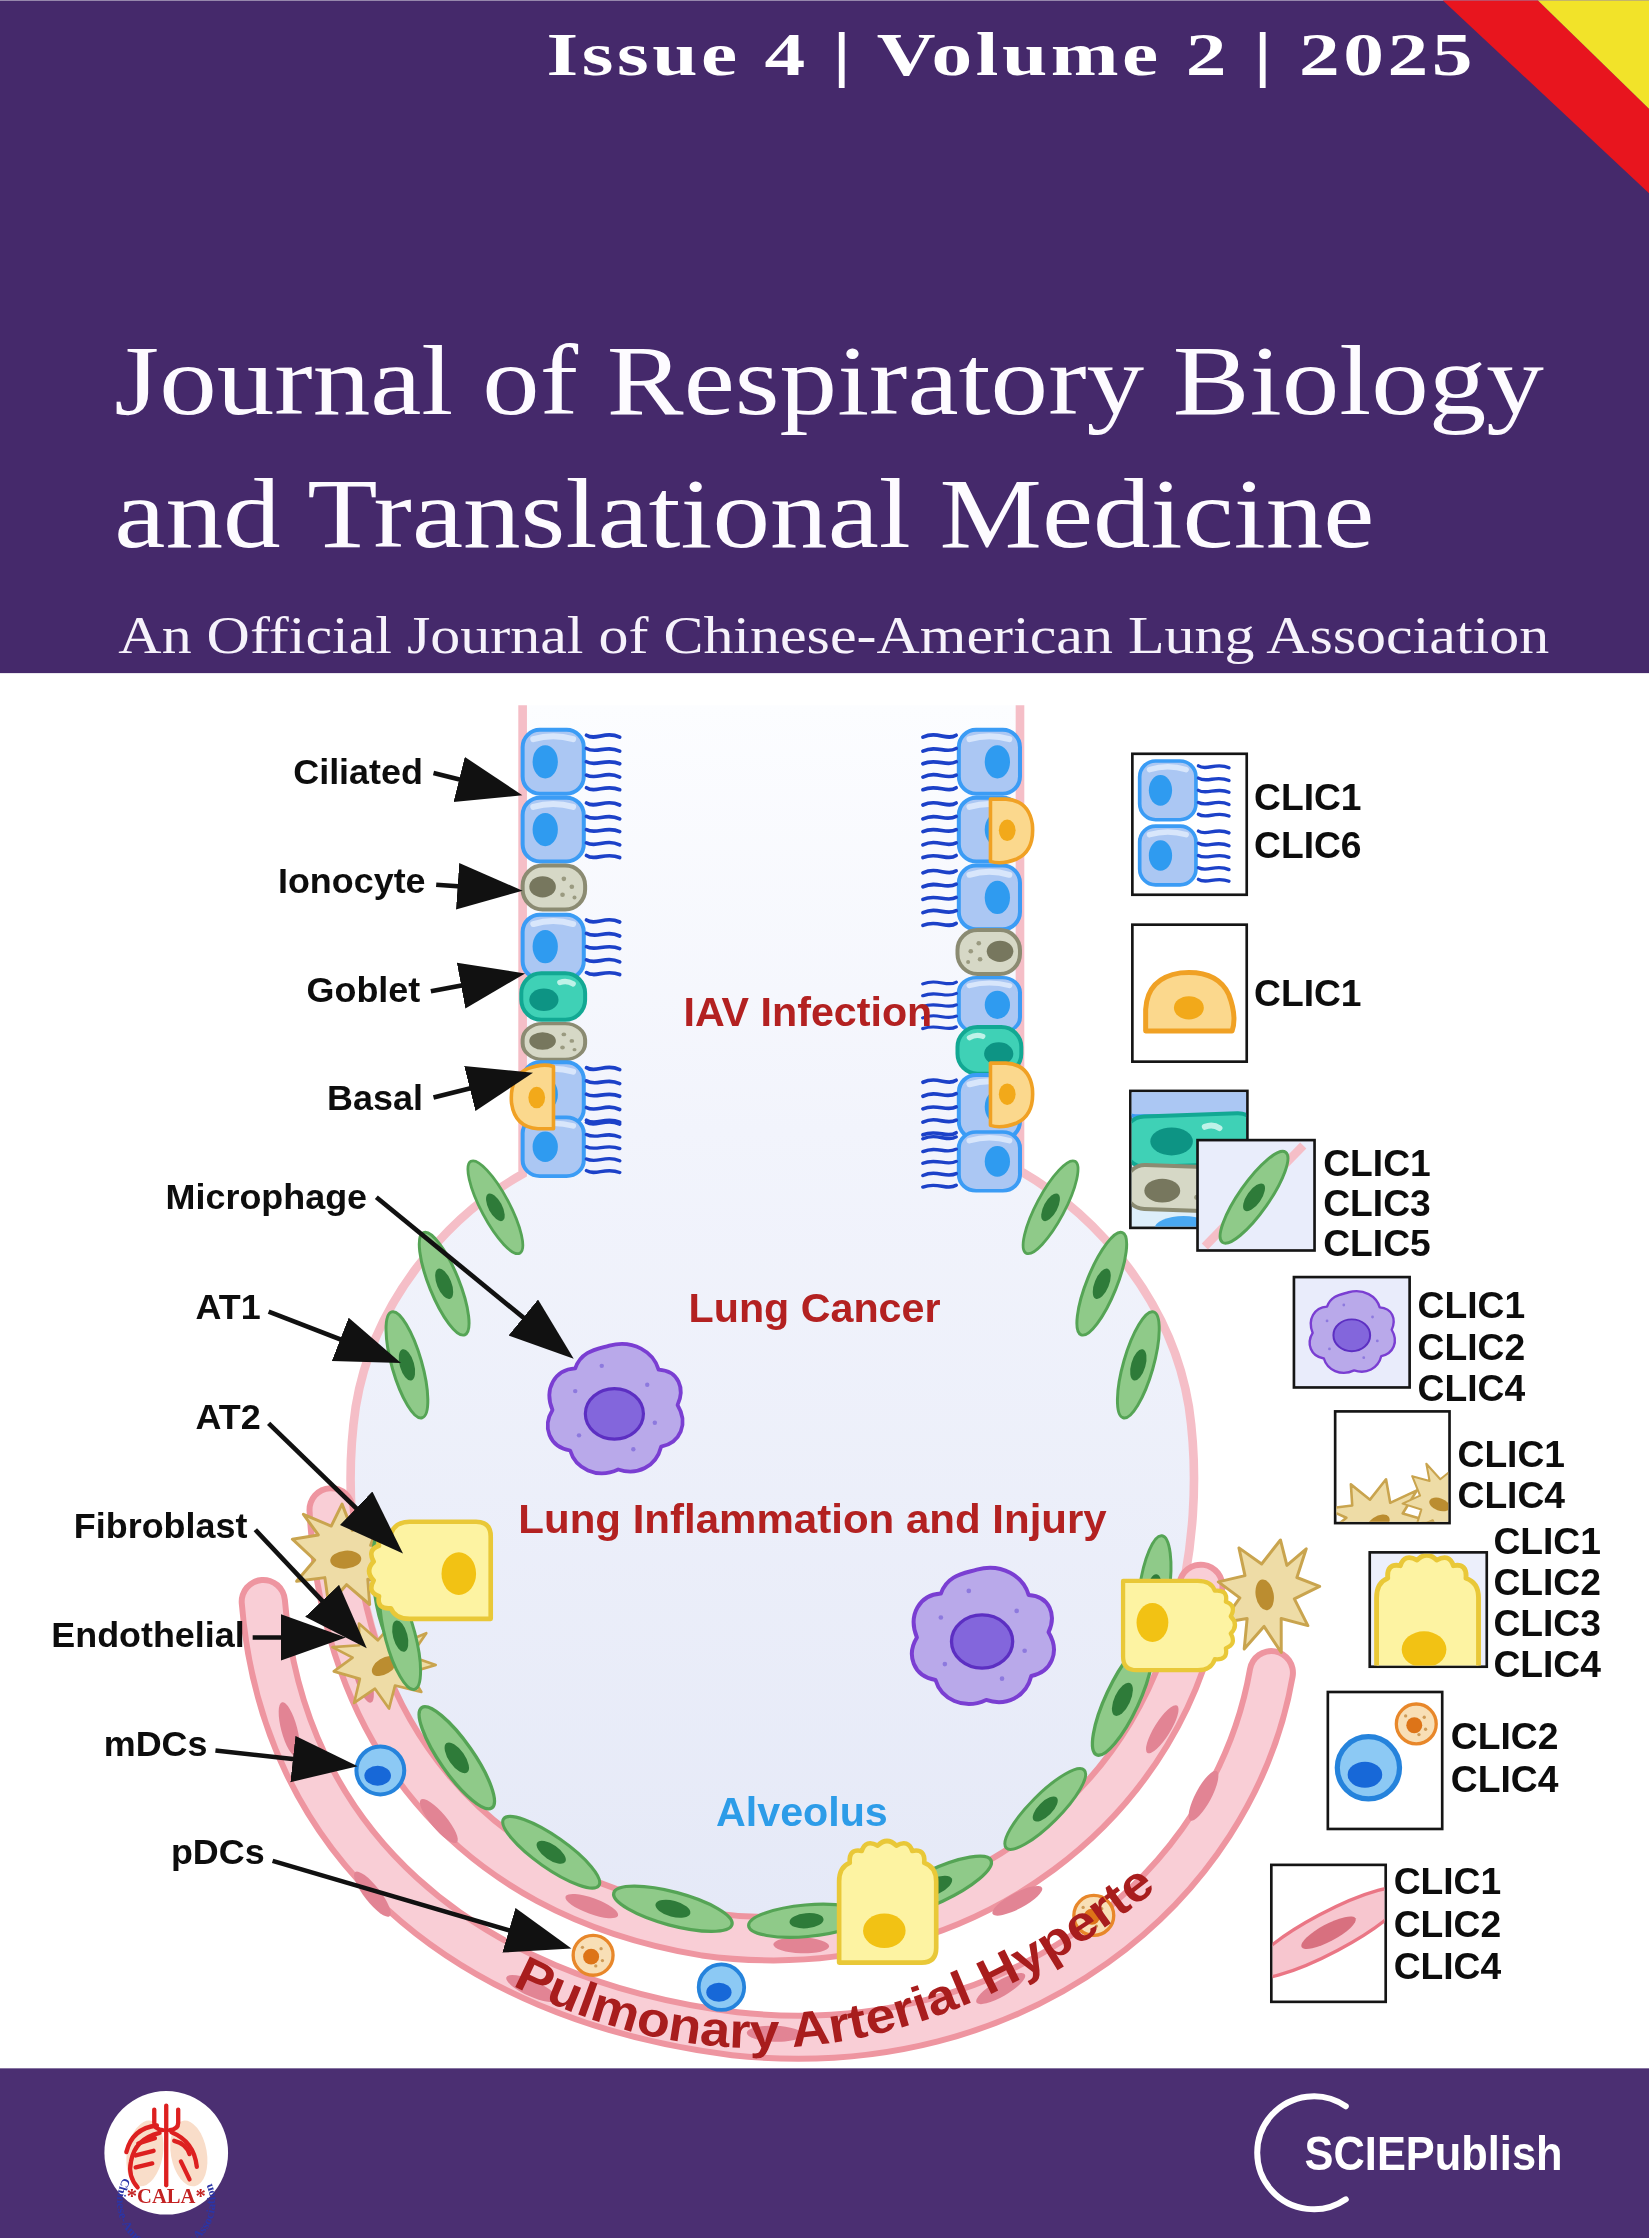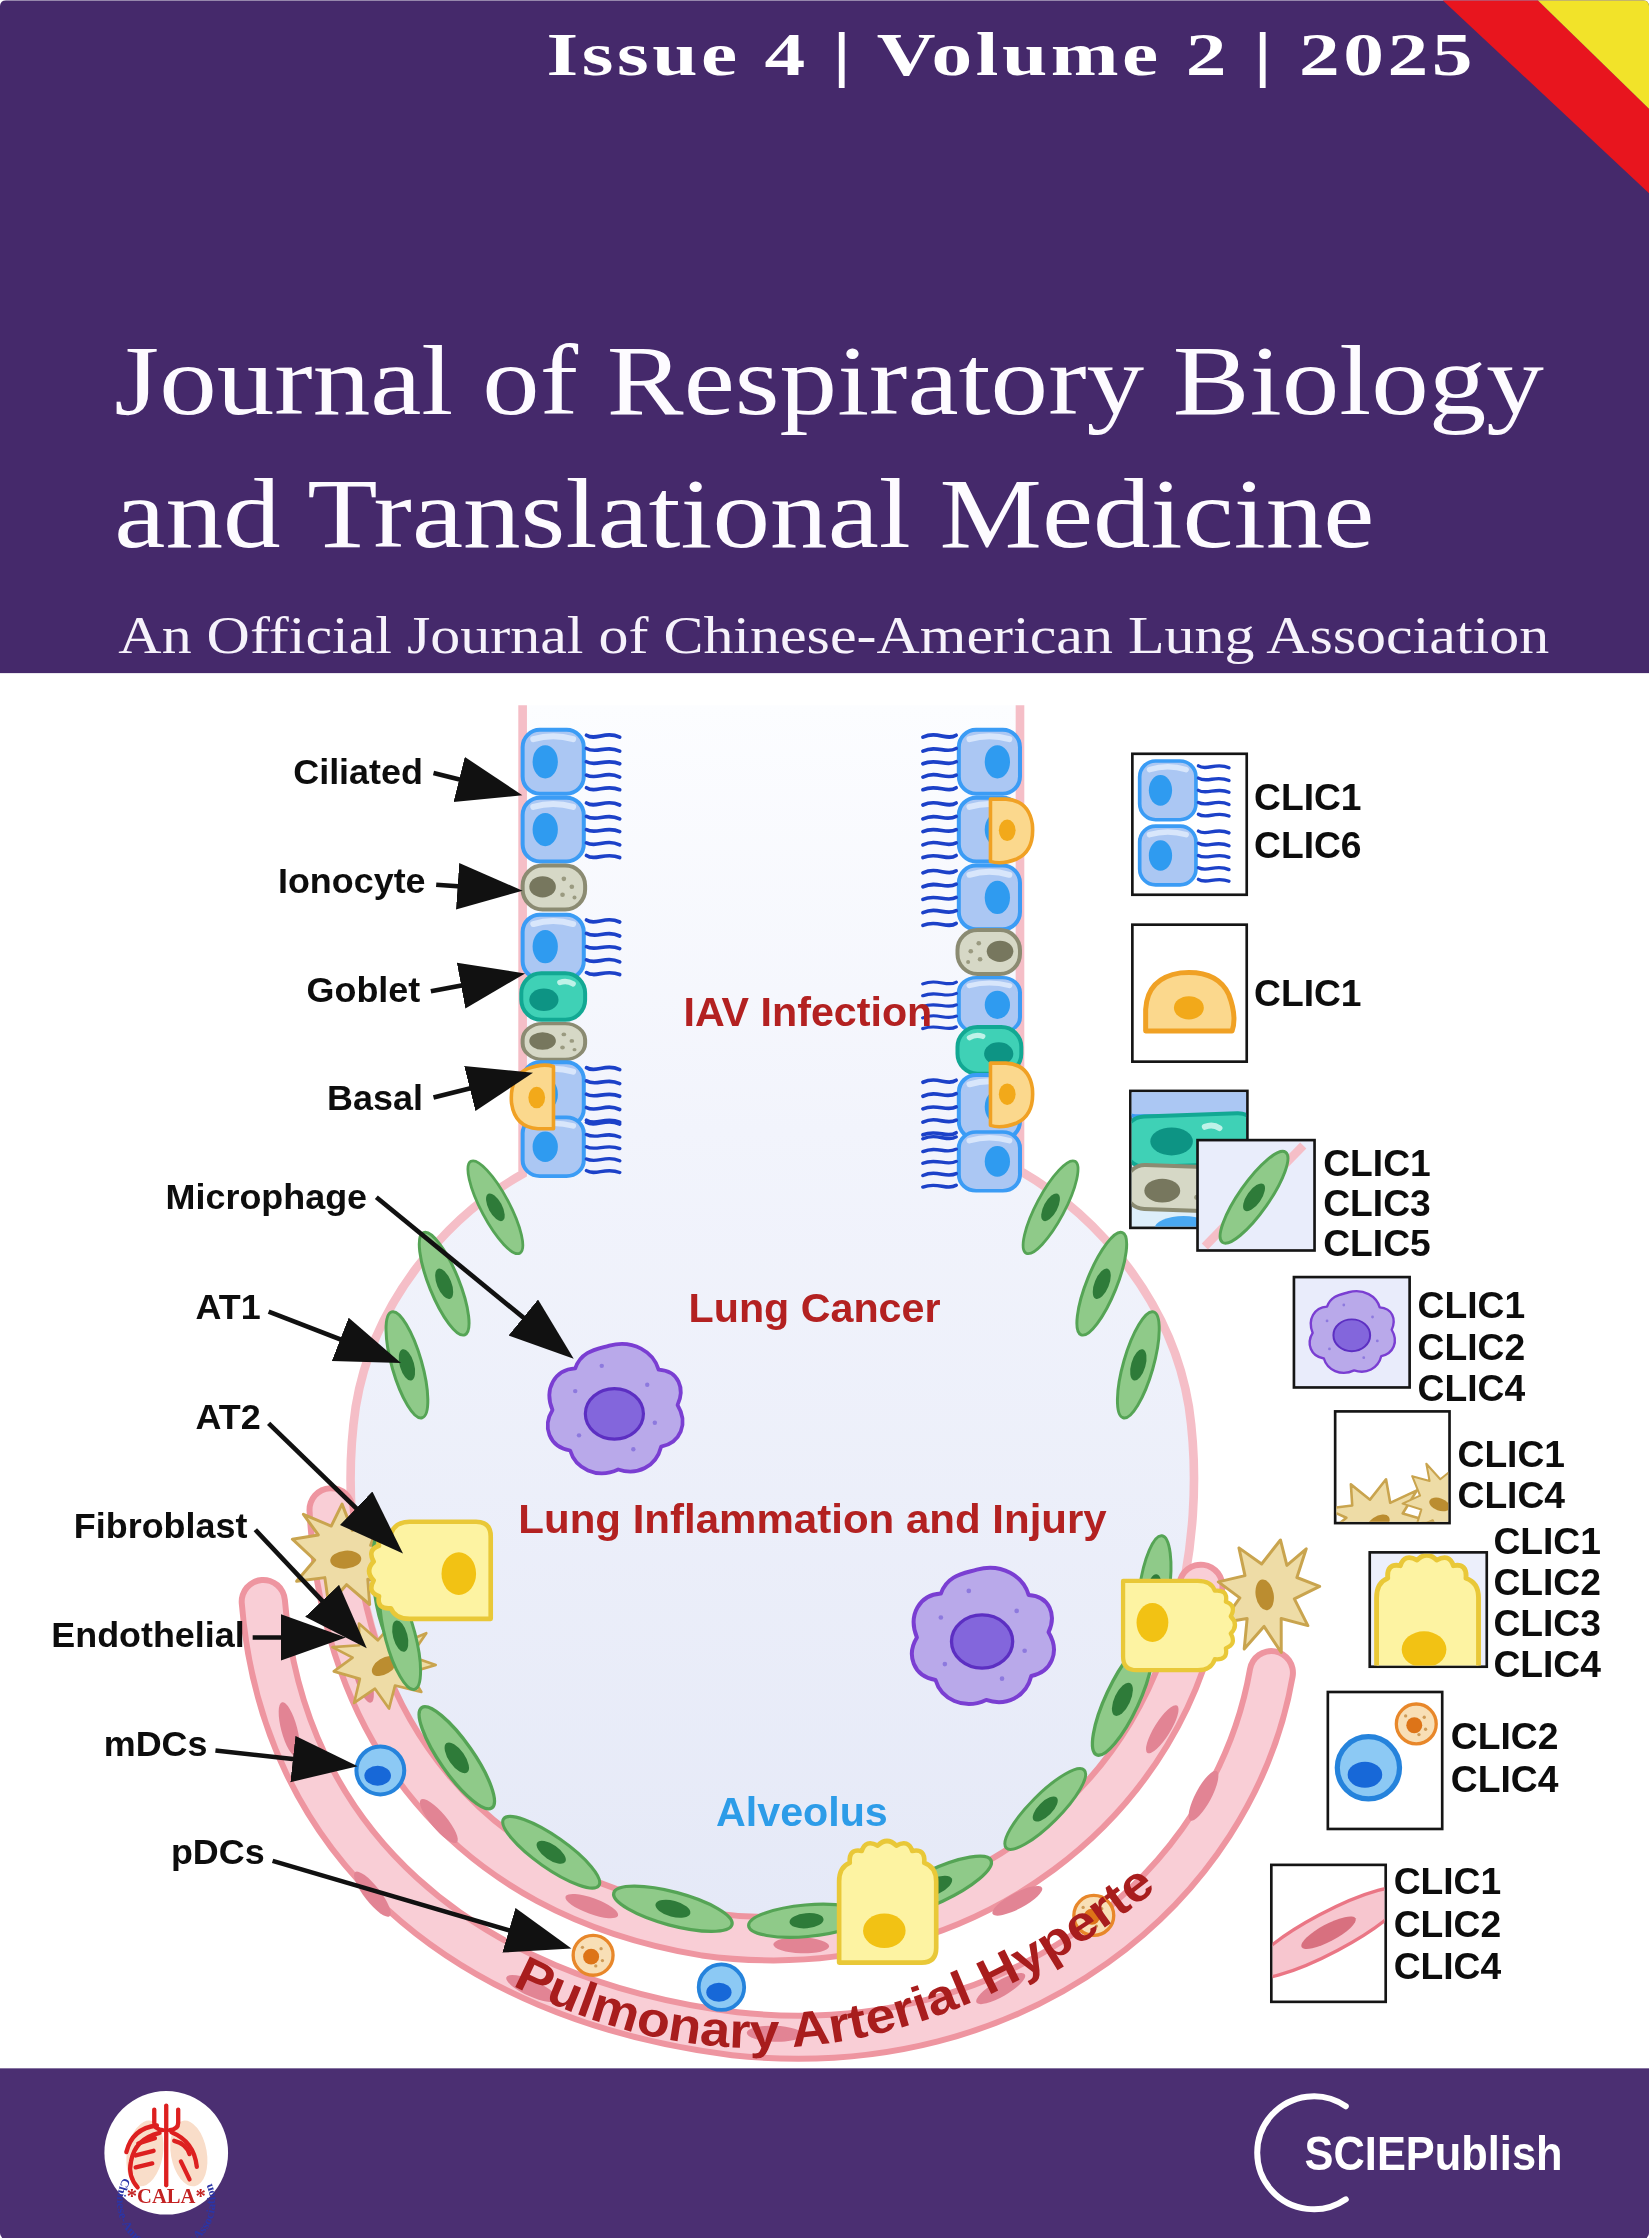--- a/index.html
+++ b/index.html
@@ -1,16 +1,16 @@
 <!DOCTYPE html>
 <html style="font-size:10.6px"><head>
 <meta charset="utf-8">
 <style>
   html,body{margin:0;padding:0;background:#ffffff;}
-  .page{position:relative;width:1649px;height:2239px;overflow:hidden;background:#fff;border-radius:6px;}
+  .page{position:relative;width:1649px;height:2239px;overflow:hidden;background:#fff;}
   svg{position:absolute;inset:0;display:block;}
   .hdr-issue{font:700 92px "Liberation Serif", serif;fill:#ffffff;letter-spacing:4px;}
   .hdr-title{font:500 150px "Liberation Serif", serif;fill:#fdfbff;}
   .hdr-sub{font:400 80px "Liberation Serif", serif;fill:#f6f2fb;}
   .lbl{font:700 54px "Liberation Sans", sans-serif;fill:#0d0d0d;}
   .clic{font:700 56px "Liberation Sans", sans-serif;fill:#0d0d0d;}
   .red-lbl{font:700 62px "Liberation Sans", sans-serif;fill:#b32121;}
   .blue-lbl{font:700 62px "Liberation Sans", sans-serif;fill:#2d9ce8;}
   .pah{font:700 74px "Liberation Sans", sans-serif;fill:#a81d1d;}
   .pub{font:700 72px "Liberation Sans", sans-serif;fill:#ffffff;}

